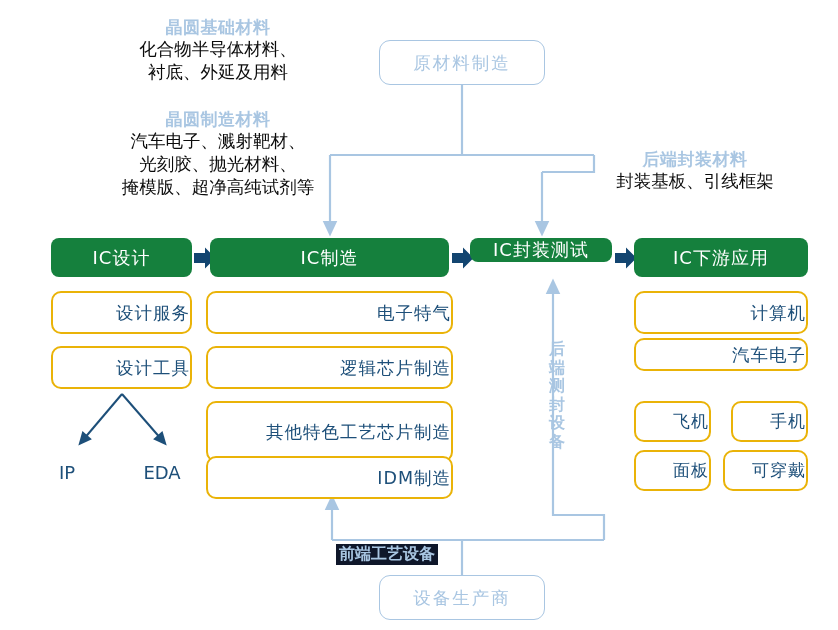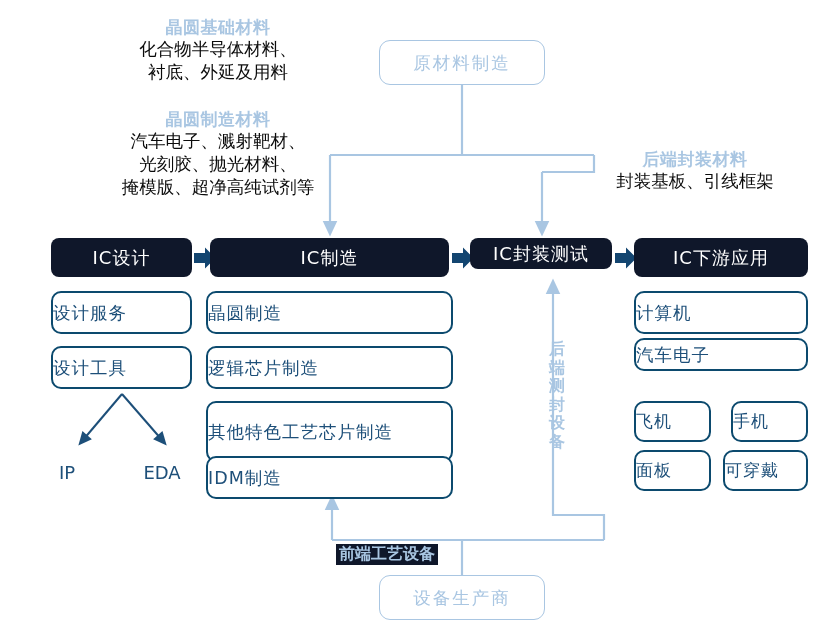--- a/index.html
+++ b/index.html
@@ -57,48 +57,48 @@
     display: flex;
     align-items: center;
     justify-content: center;
     letter-spacing: 2px;
   }
 
   
   .chip {
     position: absolute;
     box-sizing: border-box;
-    background: #0f172a;
+    background: #15803d;
     border-radius: 8px;
     color: #ffffff;
     font-size: 18px;
     display: flex;
     align-items: center;
     justify-content: center;
     letter-spacing: 1px;
   }
   
   .block-arrow {
     position: absolute;
     width: 22px;
     height: 24px;
   }
 
   
   .obox {
     position: absolute;
     box-sizing: border-box;
-    border: 2px solid #0c4a6e;
+    border: 2px solid #eab308;
     border-radius: 10px;
     background: #ffffff;
     color: #1d4f79;
     font-size: 17.5px;
     display: flex;
     align-items: center;
-    justify-content: flex-start;
+    justify-content: flex-end;
     letter-spacing: 1px;
   }
   .obox.small { font-size: 17px; }
 
   
   .leaf-label {
     position: absolute;
     color: #1d4f79;
     font-size: 18px;
     text-align: center;
@@ -191,21 +191,21 @@
     <path d="M0,7 L11,7 L11,1.5 L21.5,12 L11,22.5 L11,17 L0,17 Z" fill="#134570"></path>
   </svg>
 
   <div class="chip" style="left:210px; top:238px; width:239px; height:39px;">
     <span>IC制造</span>
   </div>
   <svg class="block-arrow" style="left:452px; top:246px;" viewBox="0 0 22 24" xmlns="http://www.w3.org/2000/svg">
     <path d="M0,7 L11,7 L11,1.5 L21.5,12 L11,22.5 L11,17 L0,17 Z" fill="#134570"></path>
   </svg>
 
-  <div class="chip" style="left:470px; top:238px; width:142px; height:31px;">
+  <div class="chip" style="left:470px; top:238px; width:142px; height:24px;">
     <span>IC封装测试</span>
   </div>
   <svg class="block-arrow" style="left:615px; top:246px;" viewBox="0 0 22 24" xmlns="http://www.w3.org/2000/svg">
     <path d="M0,7 L11,7 L11,1.5 L21.5,12 L11,22.5 L11,17 L0,17 Z" fill="#134570"></path>
   </svg>
 
   <div class="chip" style="left:634px; top:238px; width:174px; height:39px;">
     <span>IC下游应用</span>
   </div>
 
@@ -216,21 +216,21 @@
     <span>设计工具</span>
   </div>
   <div class="leaf-label" style="left:47px; top:462px; width:40px;">
     <span>IP</span>
   </div>
   <div class="leaf-label" style="left:135px; top:462px; width:54px;">
     <span>EDA</span>
   </div>
 
   <div class="obox" style="left:206px; top:291px; width:247px; height:43px;">
-    <span>晶圆制造</span>
+    <span>电子特气</span>
   </div>
   <div class="obox" style="left:206px; top:346px; width:247px; height:43px;">
     <span>逻辑芯片制造</span>
   </div>
   <div class="obox" style="left:206px; top:401px; width:247px; height:61px;">
     <span>其他特色工艺芯片制造</span>
   </div>
   <div class="obox" style="left:206px; top:456px; width:247px; height:43px;">
     <span>IDM制造</span>
   </div>

